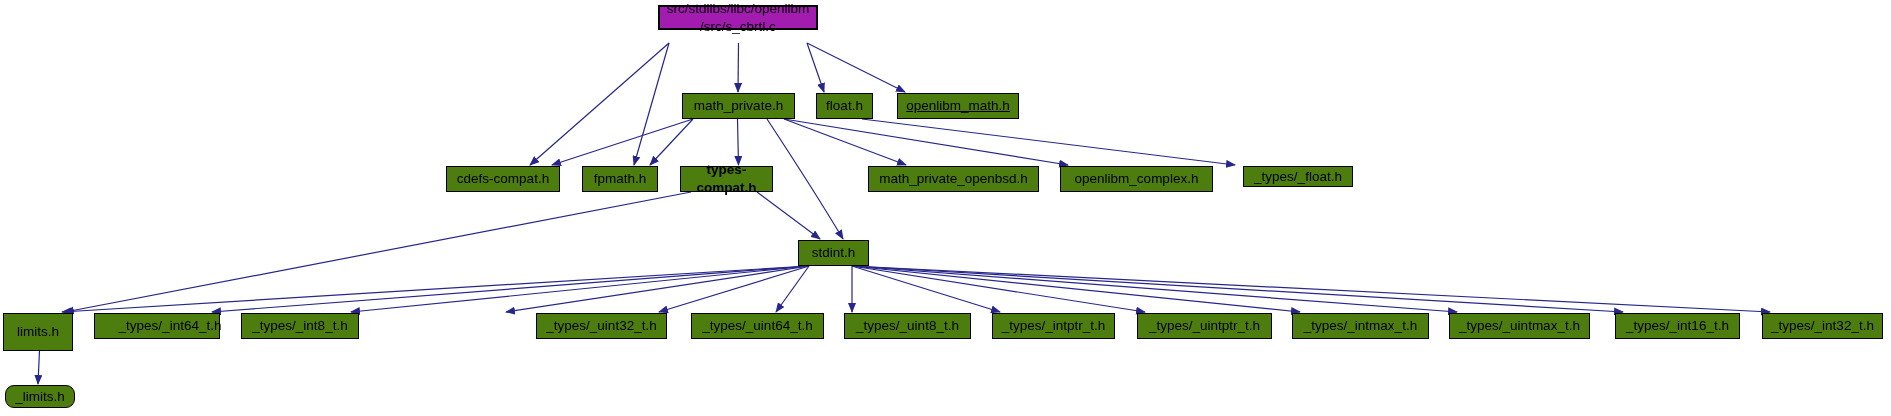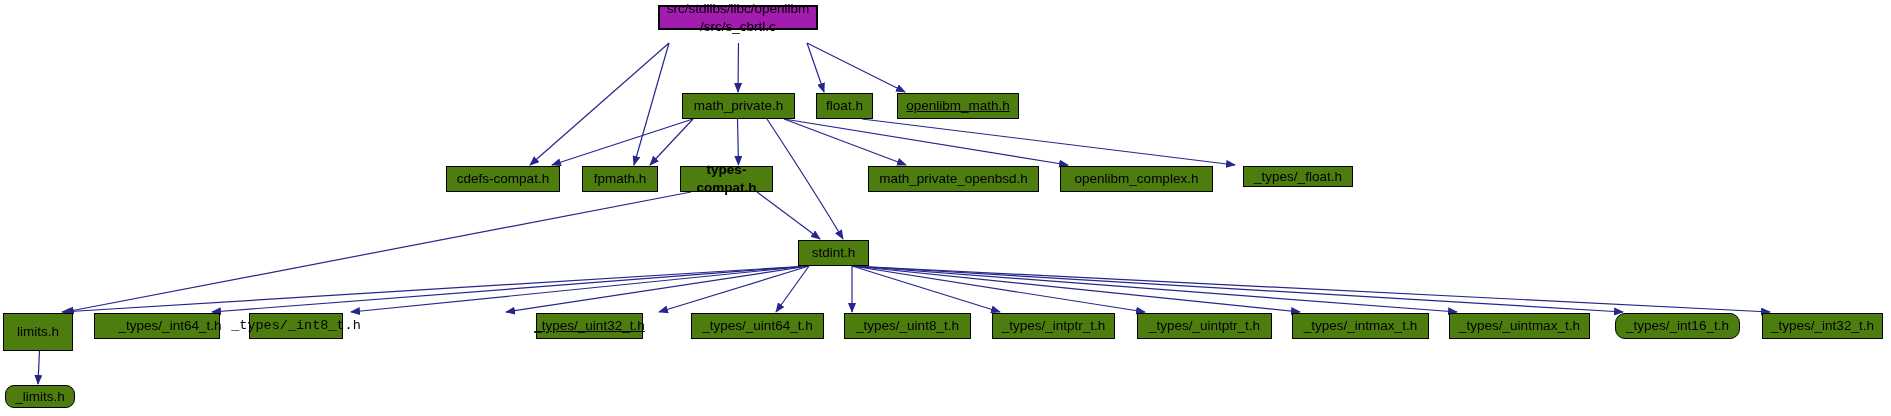--- a/index.html
+++ b/index.html
@@ -80,24 +80,24 @@
     <div class="node" style="left: 897px; top: 93px; width: 122px; height: 26px; border-color: rgb(0, 0, 0); text-decoration: underline;">openlibm_math.h</div>
     <div class="node" style="left: 446px; top: 166px; width: 114px; height: 26px; border-color: rgb(0, 0, 0);">cdefs-compat.h</div>
     <div class="node" style="left: 582px; top: 166px; width: 76px; height: 26px; border-color: rgb(0, 0, 0);">fpmath.h</div>
     <div class="node" style="left: 680px; top: 166px; width: 93px; height: 26px; border-color: rgb(0, 0, 0); font-weight: bold;">types-compat.h</div>
     <div class="node" style="left: 868px; top: 166px; width: 171px; height: 26px; border-color: rgb(0, 0, 0);">math_private_openbsd.h</div>
     <div class="node" style="left: 1060px; top: 166px; width: 153px; height: 26px; border-color: rgb(0, 0, 0);">openlibm_complex.h</div>
     <div class="node" style="left: 1227px; top: 166px; width: 110px; height: 21px; border-color: rgb(0, 0, 0); margin-left: 16px;">_types/_float.h</div>
     <div class="node" style="left: 798px; top: 240px; width: 71px; height: 26px; border-color: rgb(0, 0, 0);">stdint.h</div>
     <div class="node" style="left: 3px; top: 313px; width: 70px; height: 38px; border-color: rgb(0, 0, 0);">limits.h</div>
     <div class="node" style="left: 94px; top: 313px; width: 126px; height: 26px; border-color: rgb(0, 0, 0); padding-left: 29px;">_types/_int64_t.h</div>
-    <div class="node" style="left: 249px; top: 313px; width: 94px; height: 26px; border-color: rgb(0, 0, 0); font-family: Liberation Mono, monospace;">_types/_int8_t.h</div>
-    <div class="node" style="left: 536px; top: 313px; width: 107px; height: 26px; border-color: rgb(0, 0, 0); text-decoration: underline;">_types/_uint32_t.h</div>
+    <div class="node" style="left: 241px; top: 313px; width: 118px; height: 26px; border-color: rgb(0, 0, 0);">_types/_int8_t.h</div>
+    <div class="node" style="left: 536px; top: 313px; width: 131px; height: 26px; border-color: rgb(0, 0, 0);">_types/_uint32_t.h</div>
     <div class="node" style="left: 691px; top: 313px; width: 133px; height: 26px; border-color: rgb(0, 0, 0);">_types/_uint64_t.h</div>
     <div class="node" style="left: 844px; top: 313px; width: 127px; height: 26px; border-color: rgb(0, 0, 0);">_types/_uint8_t.h</div>
     <div class="node" style="left: 992px; top: 313px; width: 123px; height: 26px; border-color: rgb(0, 0, 0);">_types/_intptr_t.h</div>
     <div class="node" style="left: 1137px; top: 313px; width: 135px; height: 26px; border-color: rgb(0, 0, 0);">_types/_uintptr_t.h</div>
     <div class="node" style="left: 1292px; top: 313px; width: 137px; height: 26px; border-color: rgb(0, 0, 0);">_types/_intmax_t.h</div>
     <div class="node" style="left: 1449px; top: 313px; width: 141px; height: 26px; border-color: rgb(0, 0, 0);">_types/_uintmax_t.h</div>
-    <div class="node" style="left: 1615px; top: 313px; width: 125px; height: 26px; border-color: rgb(0, 0, 0); border-radius: 10px;">_types/_int16_t.h</div>
+    <div class="node" style="left: 1615px; top: 313px; width: 125px; height: 26px; border-color: rgb(0, 0, 0);">_types/_int16_t.h</div>
     <div class="node" style="left: 1762px; top: 313px; width: 121px; height: 26px; border-color: rgb(0, 0, 0);">_types/_int32_t.h</div>
     <div class="node" style="left: 5px; top: 385px; width: 70px; height: 23px; border-color: rgb(0, 0, 0); border-radius: 9px;">_limits.h</div>
   </div>
 
 </body></html>

